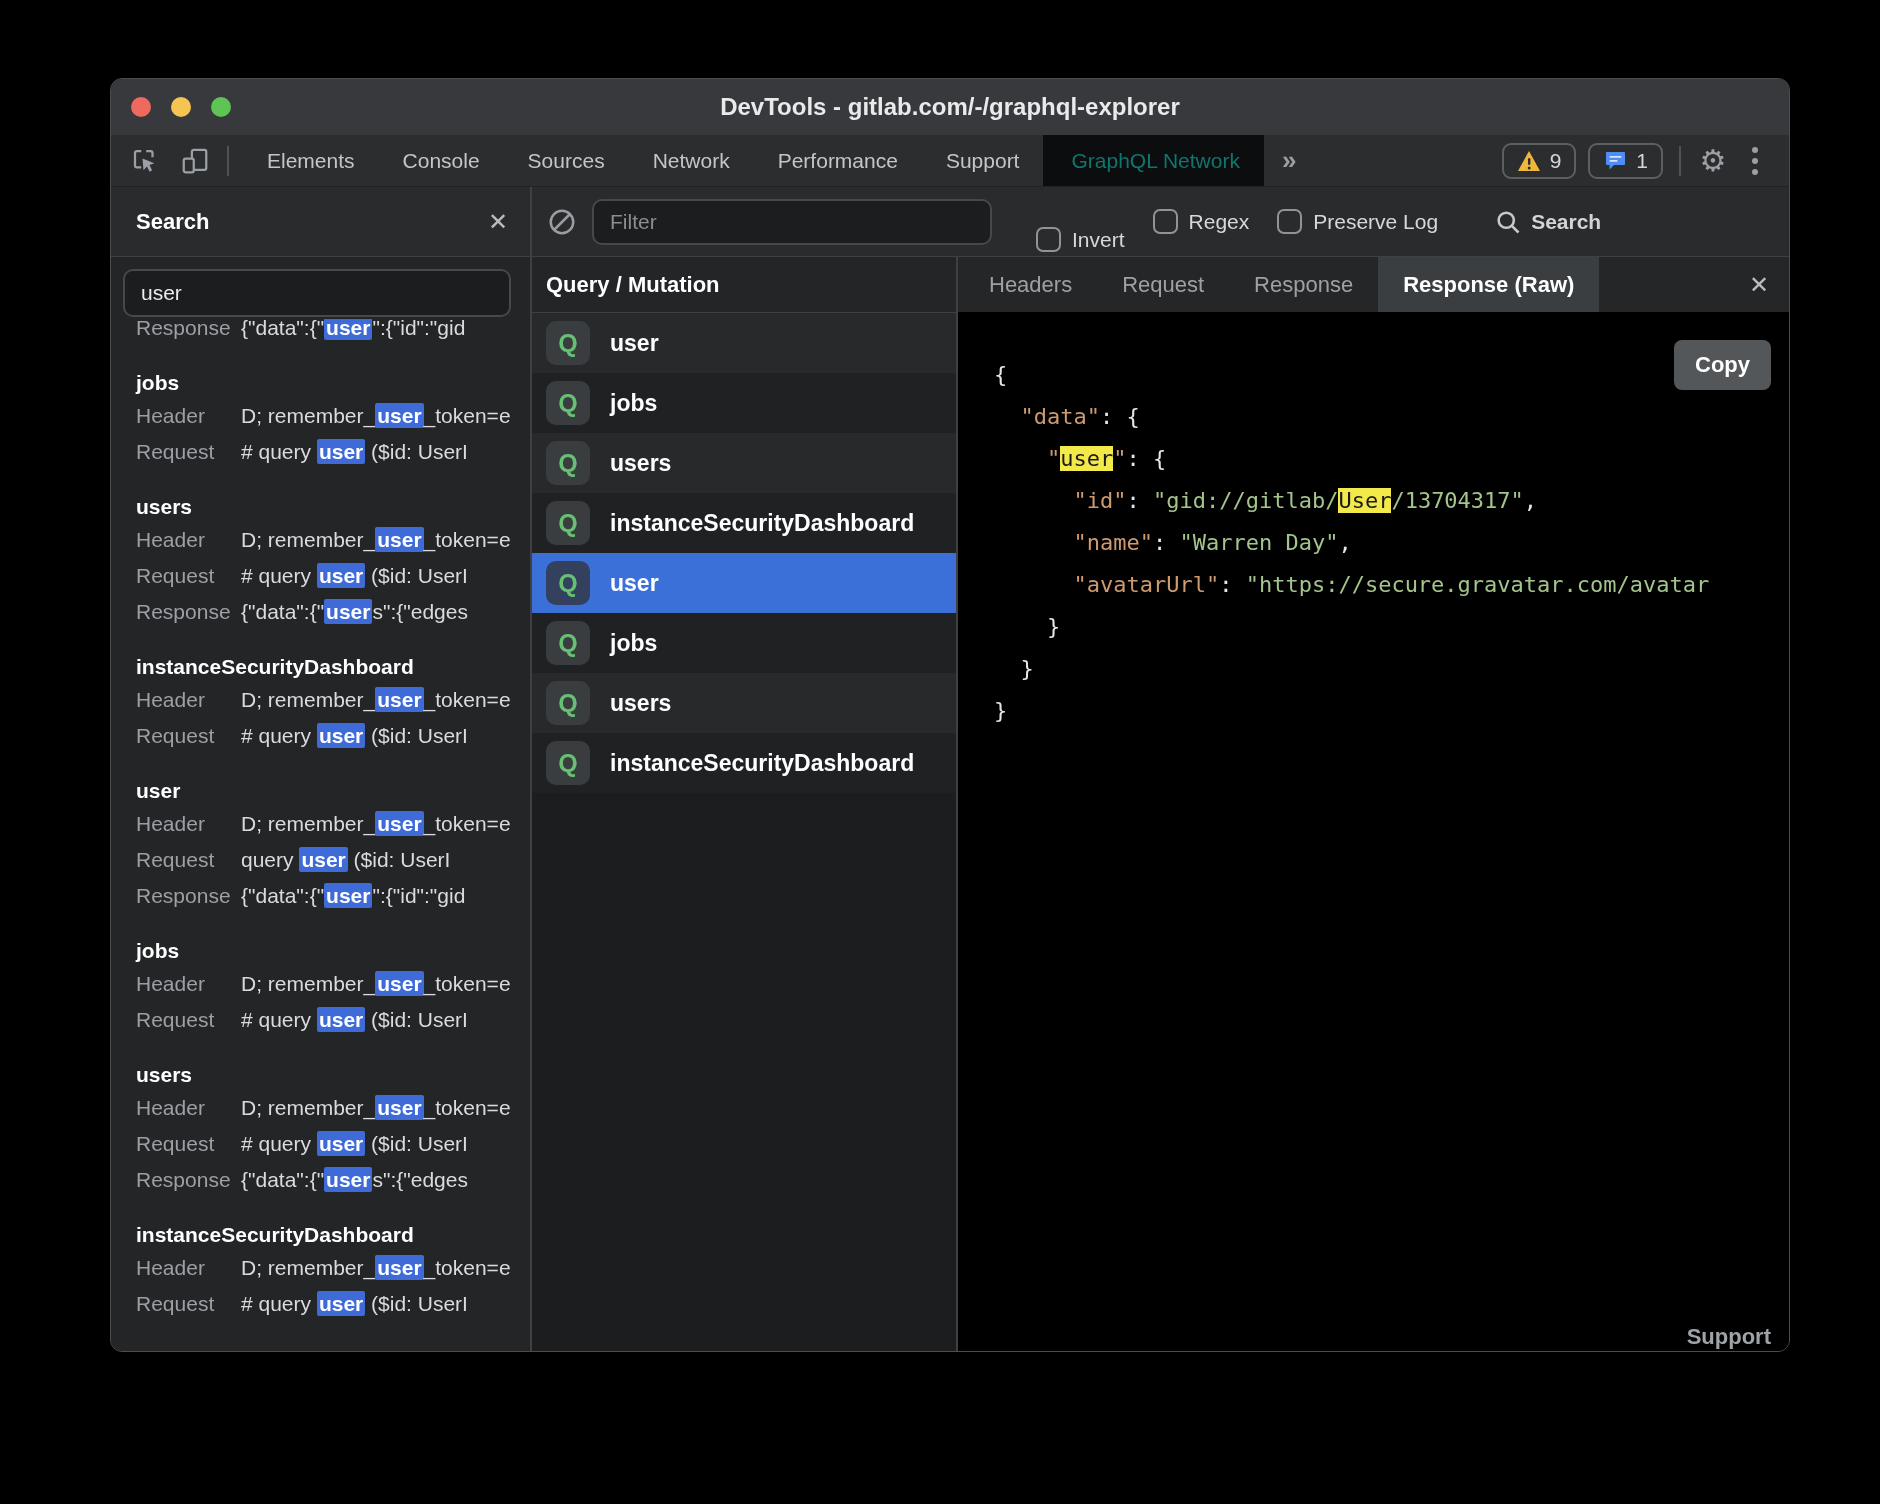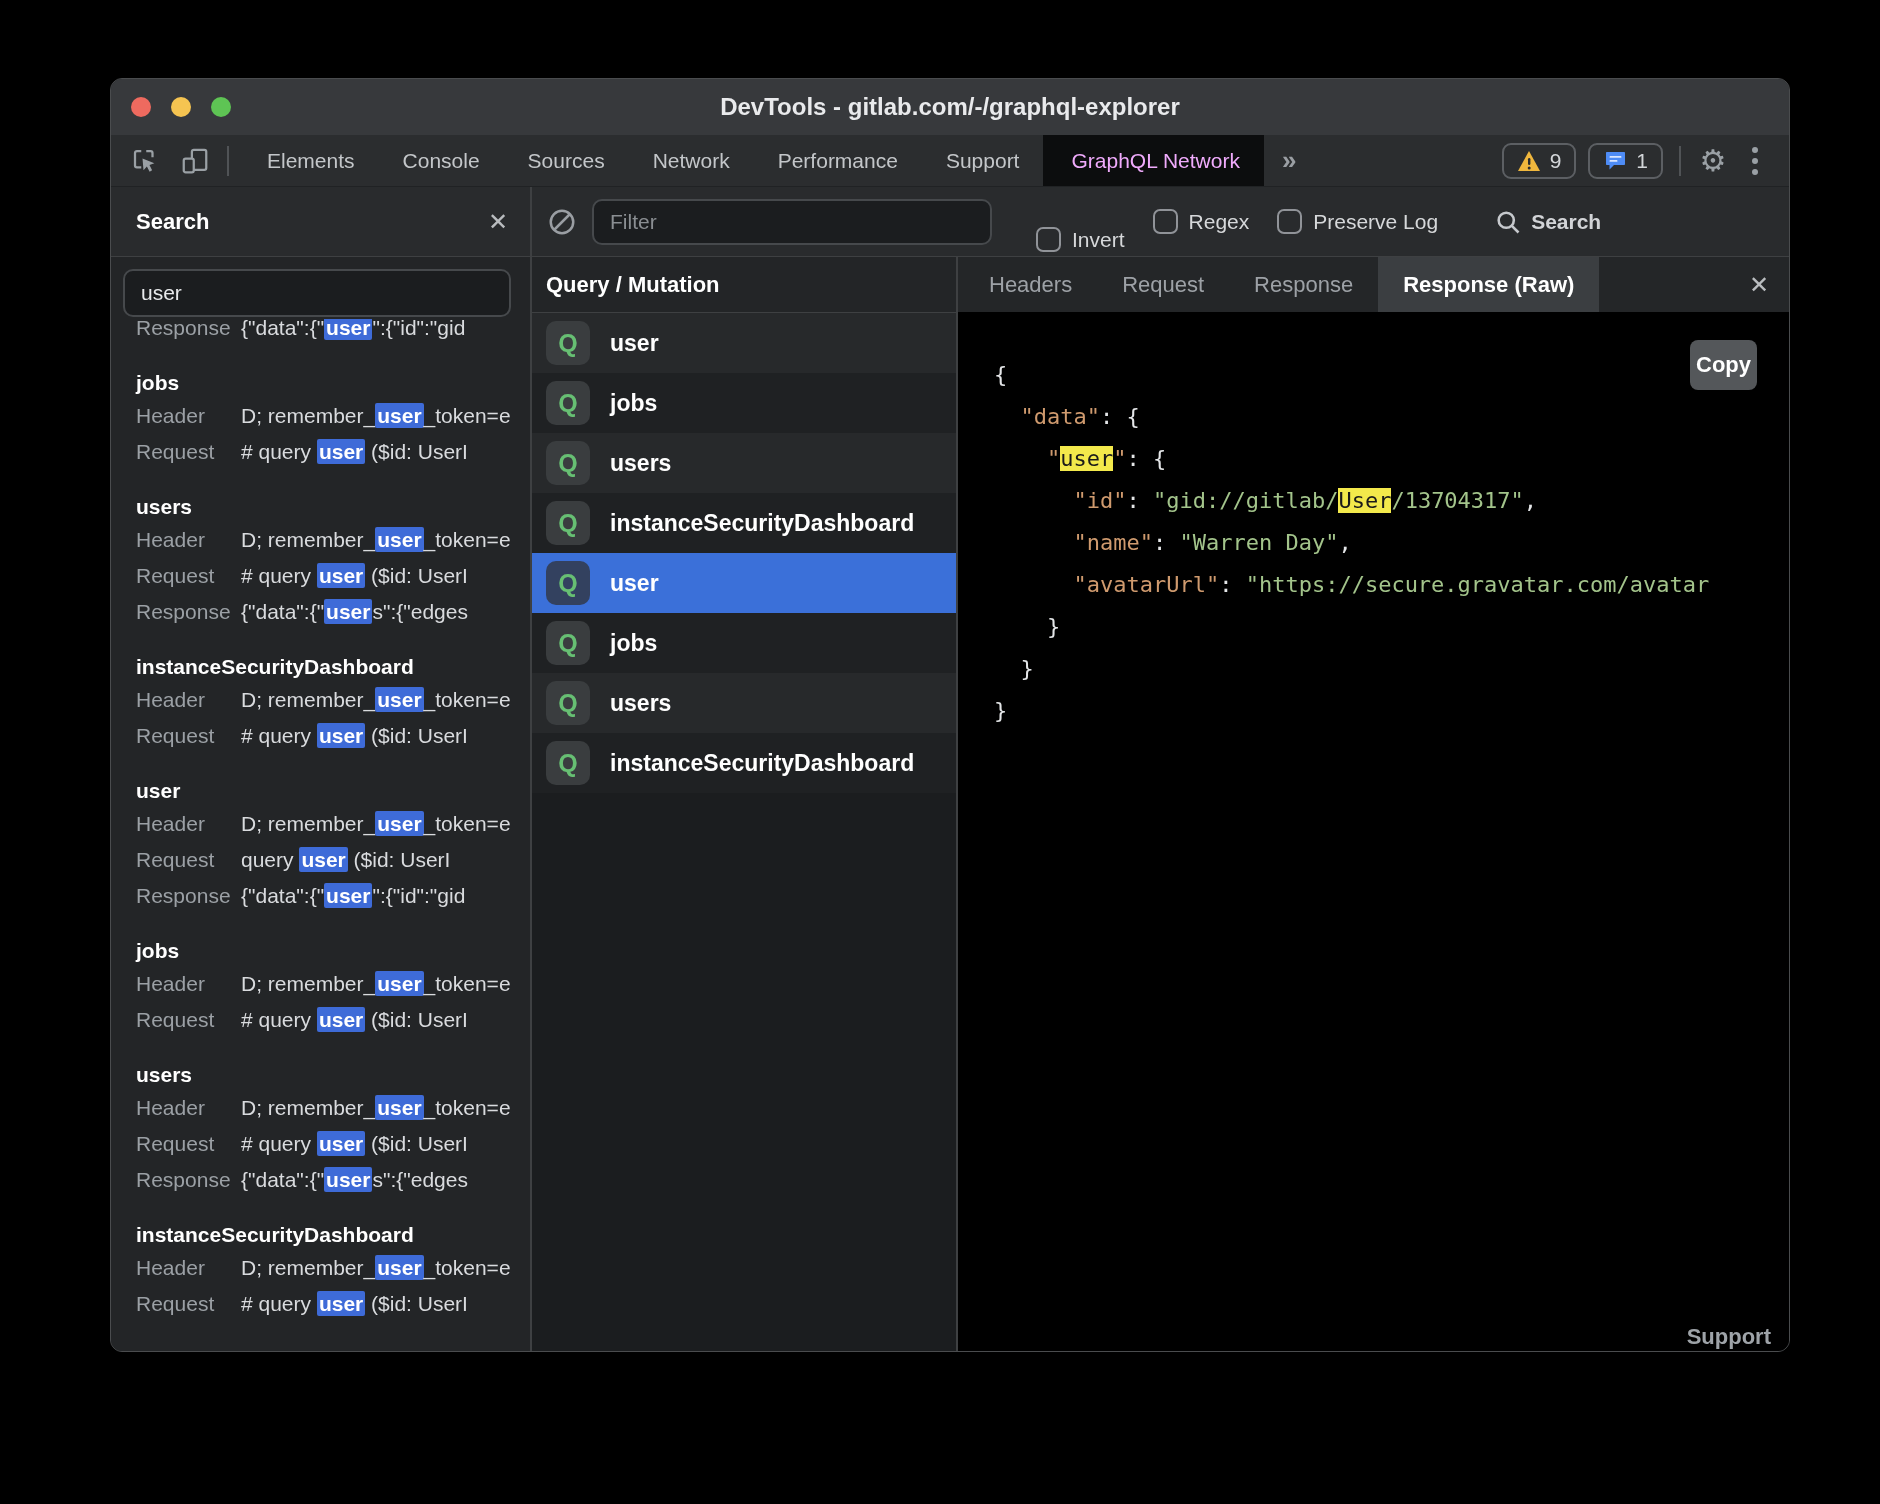--- a/index.html
+++ b/index.html
@@ -18,21 +18,21 @@
   .light { width:20px; height:20px; border-radius:50%; }
   .light.red { background:#ee6a5f; } .light.yellow { background:#f5c451; } .light.green { background:#5ec454; }
   .win-title { position:absolute; left:0; right:0; text-align:center; color:#e9eaec; font-size:24px; font-weight:700; }
 
   
   .tabbar { height:52px; background:#2b2d2f; display:flex; align-items:stretch; flex:none; border-bottom:1px solid #202224; }
   .tool-icons { display:flex; align-items:center; padding-left:18px; gap:18px; }
   .icon-btn { width:32px; height:32px; display:flex; align-items:center; justify-content:center; }
   .vsep { width:2px; height:30px; background:#505356; align-self:center; margin:0 14px 0 16px; }
   .dtab { display:flex; align-items:center; padding:0 24px; color:#c3c6c9; font-size:21px; white-space:nowrap; }
-  .dtab.selected { background:#0c0d0e; color:#f0abfc;padding-left:28px; }
+  .dtab.selected { background:#0c0d0e; color:#0f766e;padding-left:28px; }
   .chevrons { display:flex; align-items:center; padding:0 18px; color:#9a9ea3; font-size:26px; font-weight:700; }
   .tab-right { margin-left:auto; display:flex; align-items:center; gap:12px; padding-right:20px; }
   .badge-box { display:flex; align-items:center; gap:9px; height:36px; padding:0 13px; border:2px solid #5c5f63; border-radius:9px; color:#d3d6d9; font-size:21px; }
   .kebab { display:flex; flex-direction:column; gap:5px; align-items:center; justify-content:center; width:28px; height:32px; }
   .kebab i { width:6px; height:6px; border-radius:50%; background:#9aa0a5; }
   .gear { font-family:"DejaVu Sans", sans-serif; color:#9aa0a5; font-size:30px; line-height:1; }
 
   
   .toolband { height:70px; display:flex; flex:none; background:#292b2d; border-bottom:1px solid #3e4042; }
   .toolband-left { width:421px; flex:none; border-right:2px solid #3e4042; display:flex; align-items:center; justify-content:space-between; padding:0 22px 0 25px; }
@@ -76,21 +76,21 @@
   
   .col-right { flex:1; background:#000000; display:flex; flex-direction:column; min-height:0; position:relative; }
   .rtab-strip { height:55px; flex:none; background:#242628; display:flex; align-items:stretch; padding-left:6px; }
   .rtab { display:flex; align-items:center; padding:0 25px; color:#9da1a6; font-size:22px; white-space:nowrap; }
   .rtab.selected { background:#3b3e41; color:#ffffff; font-weight:700; }
   .rtab-close { margin-left:auto; display:flex; align-items:center; padding-right:20px; }
   .json-area { flex:1; position:relative; overflow:hidden; padding:42px 0 0 36px; }
   .json-line { font-family:"DejaVu Sans Mono", monospace; font-size:22px; line-height:42px; white-space:pre; color:#e4e6e8; }
   .tok-k { color:#cf9a6e; } .tok-s { color:#a3c48b; } .tok-p { color:#e4e6e8; }
   .hl-yellow { background:#f3e94b; color:#1a1a1a; }
-  .copy-btn { position:absolute; top:28px; right:32px; height:50px; padding:0 6px; background:#54575a; border:none; border-radius:8px; color:#ffffff; font-size:22px; font-weight:700; font-family:"Liberation Sans", sans-serif; }
+  .copy-btn { position:absolute; top:28px; right:18px; height:50px; padding:0 21px; background:#54575a; border:none; border-radius:8px; color:#ffffff; font-size:22px; font-weight:700; font-family:"Liberation Sans", sans-serif; }
   .support { position:absolute; right:18px; bottom:1px; color:#9ea3a8; font-size:22px; font-weight:700; }
 
   svg { display:block; }
 </style>
 </head>
 <body>
 
 <div class="window">
 
   <div class="titlebar">

